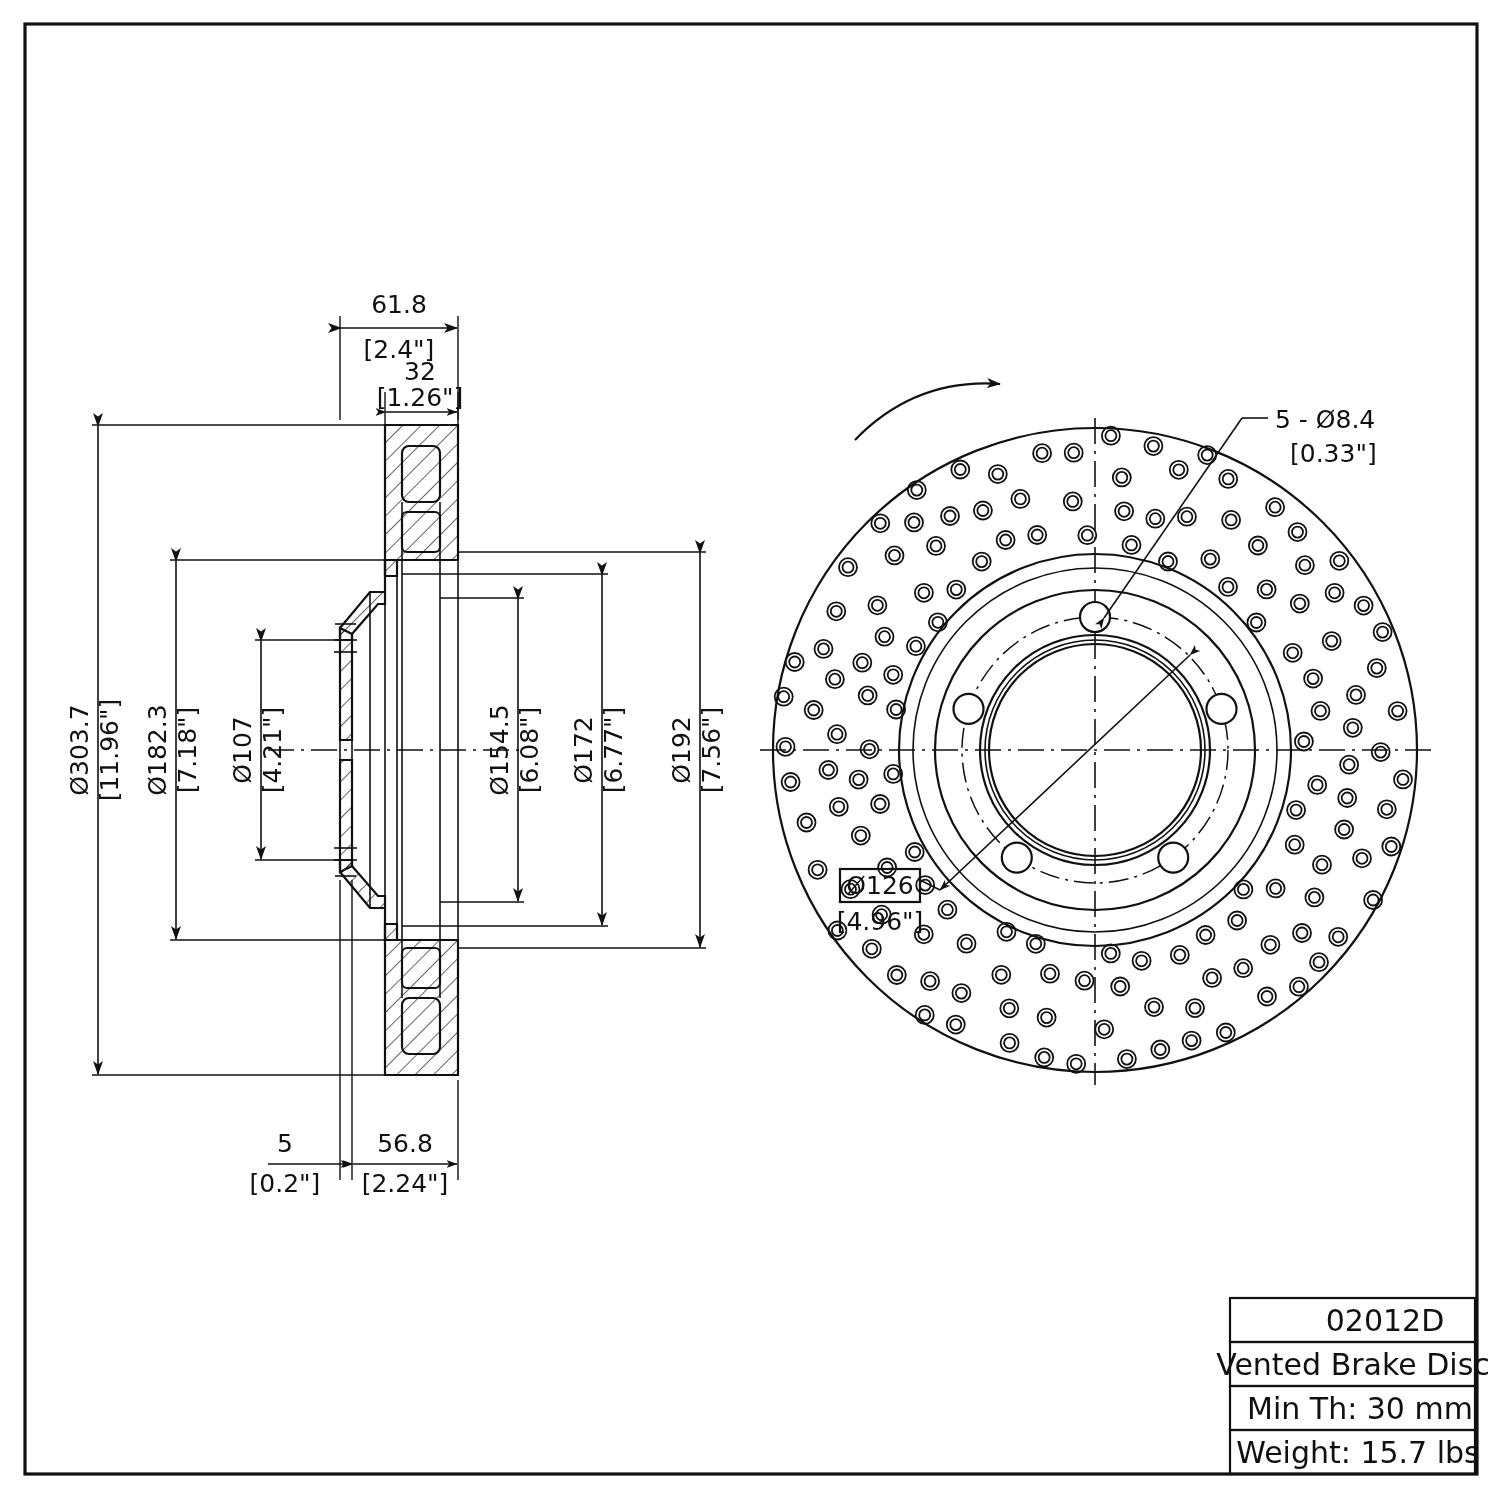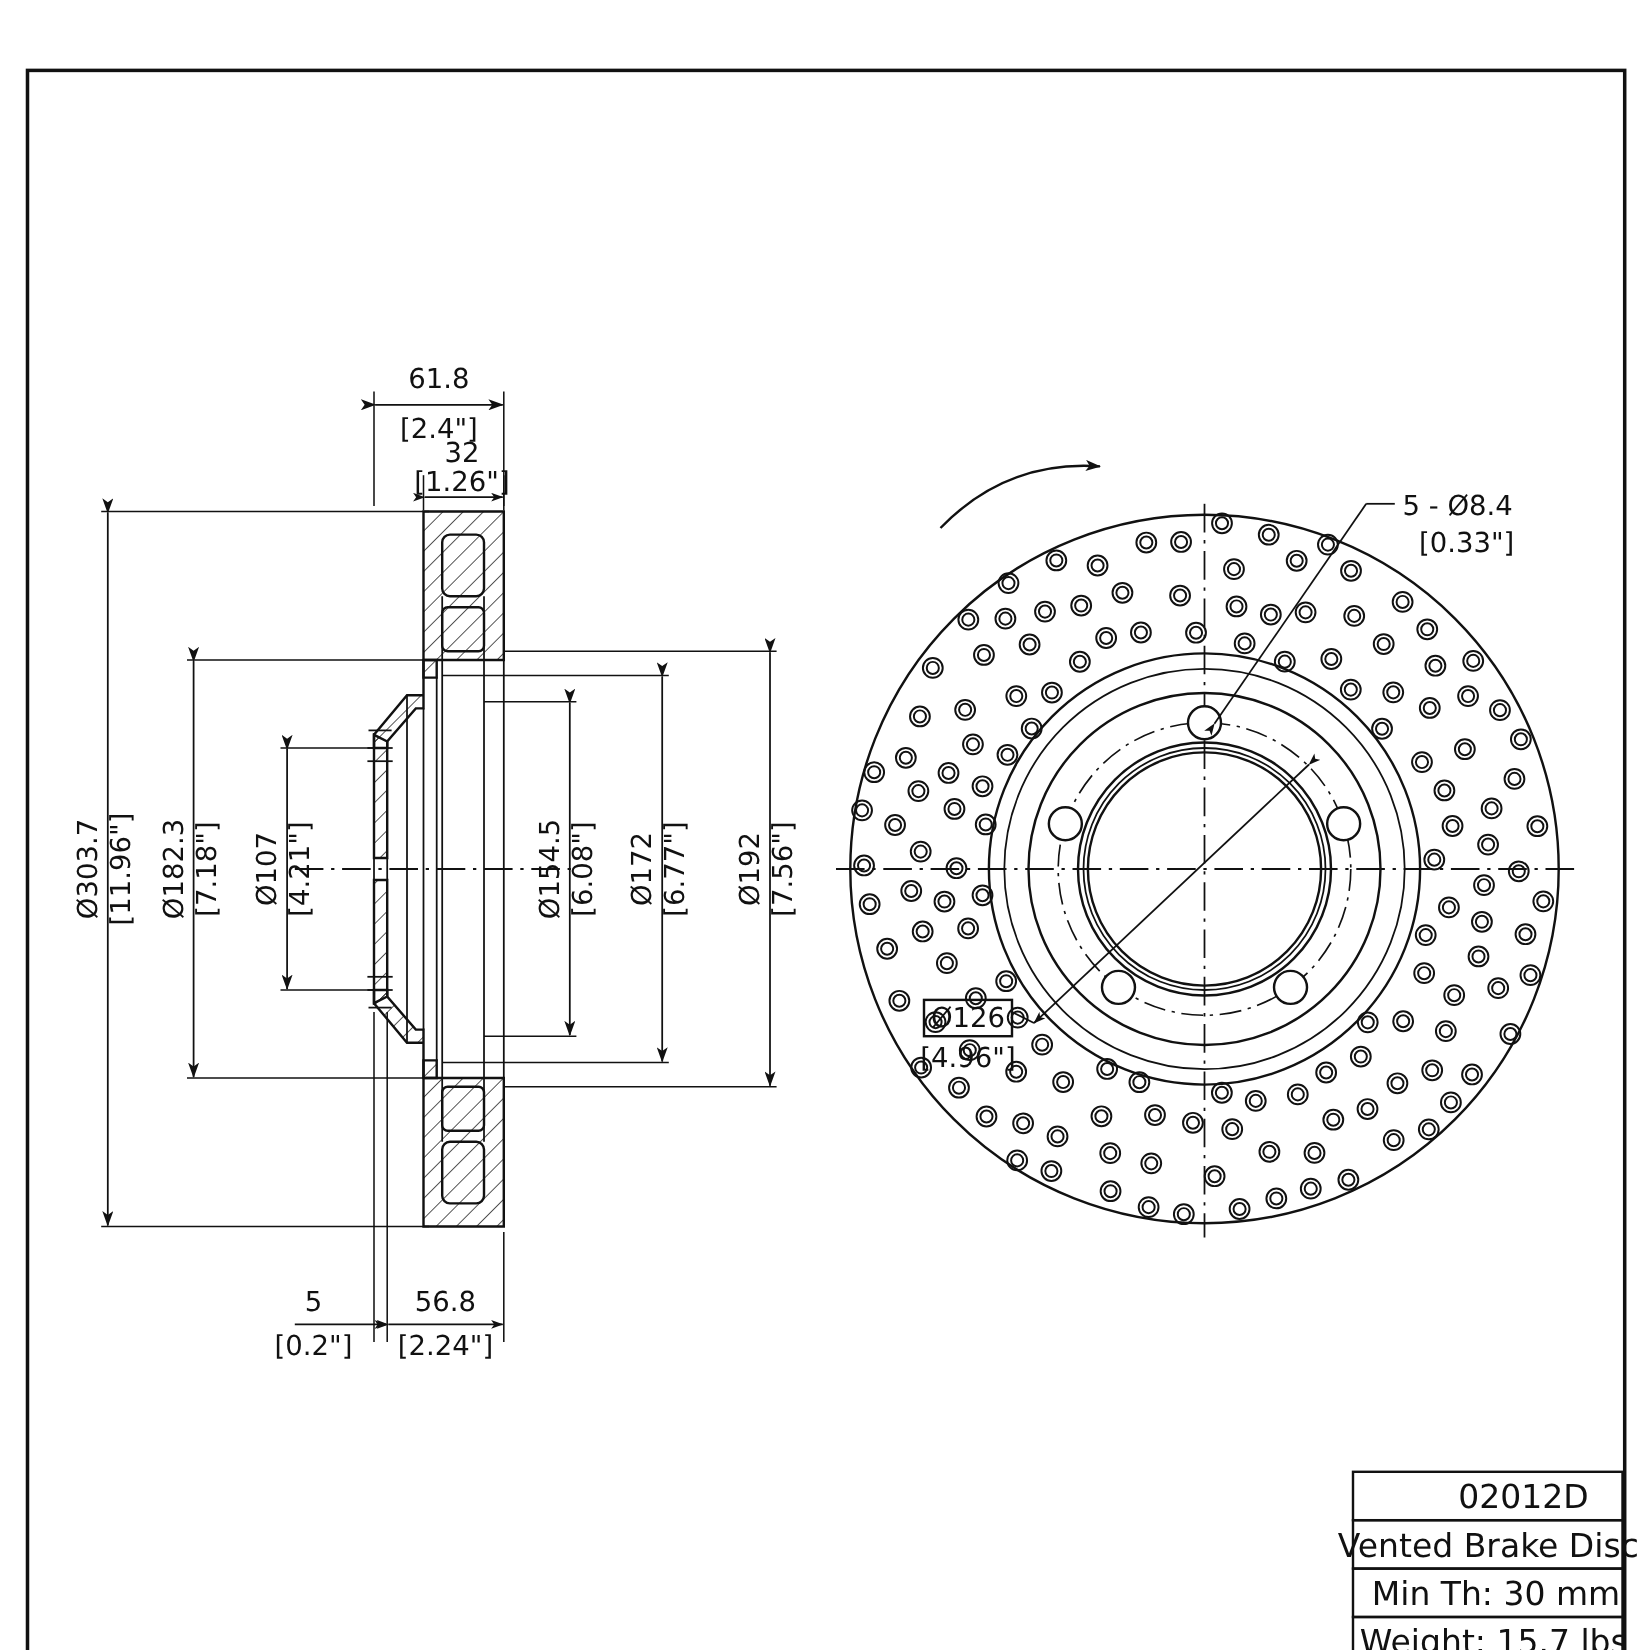--- a/index.html
+++ b/index.html
@@ -3,21 +3,21 @@
 <meta charset="utf-8">
 <title>Brake Disc Technical Drawing</title>
 <style>
   html,body{margin:0;padding:0;background:#ffffff;}
   body{
     width:1500px;height:1500px;
     font-family:"DejaVu Sans","Liberation Sans",sans-serif;
     overflow:hidden;
     position:relative;
   }
-  #sheet{position:absolute;inset:0;width:1500px;height:1316px;margin-top:40px;}
+  #sheet{position:absolute;inset:0;width:1500px;height:1316px;}
   svg{display:block;}
   .dimtext{
     font-family:"DejaVu Sans","Liberation Sans",sans-serif;
     font-size:25px;fill:#111111;
   }
   .titletext{
     font-family:"DejaVu Sans","Liberation Sans",sans-serif;
     font-size:30px;fill:#111111;
   }
   .ln{stroke:#111111;fill:none;}

